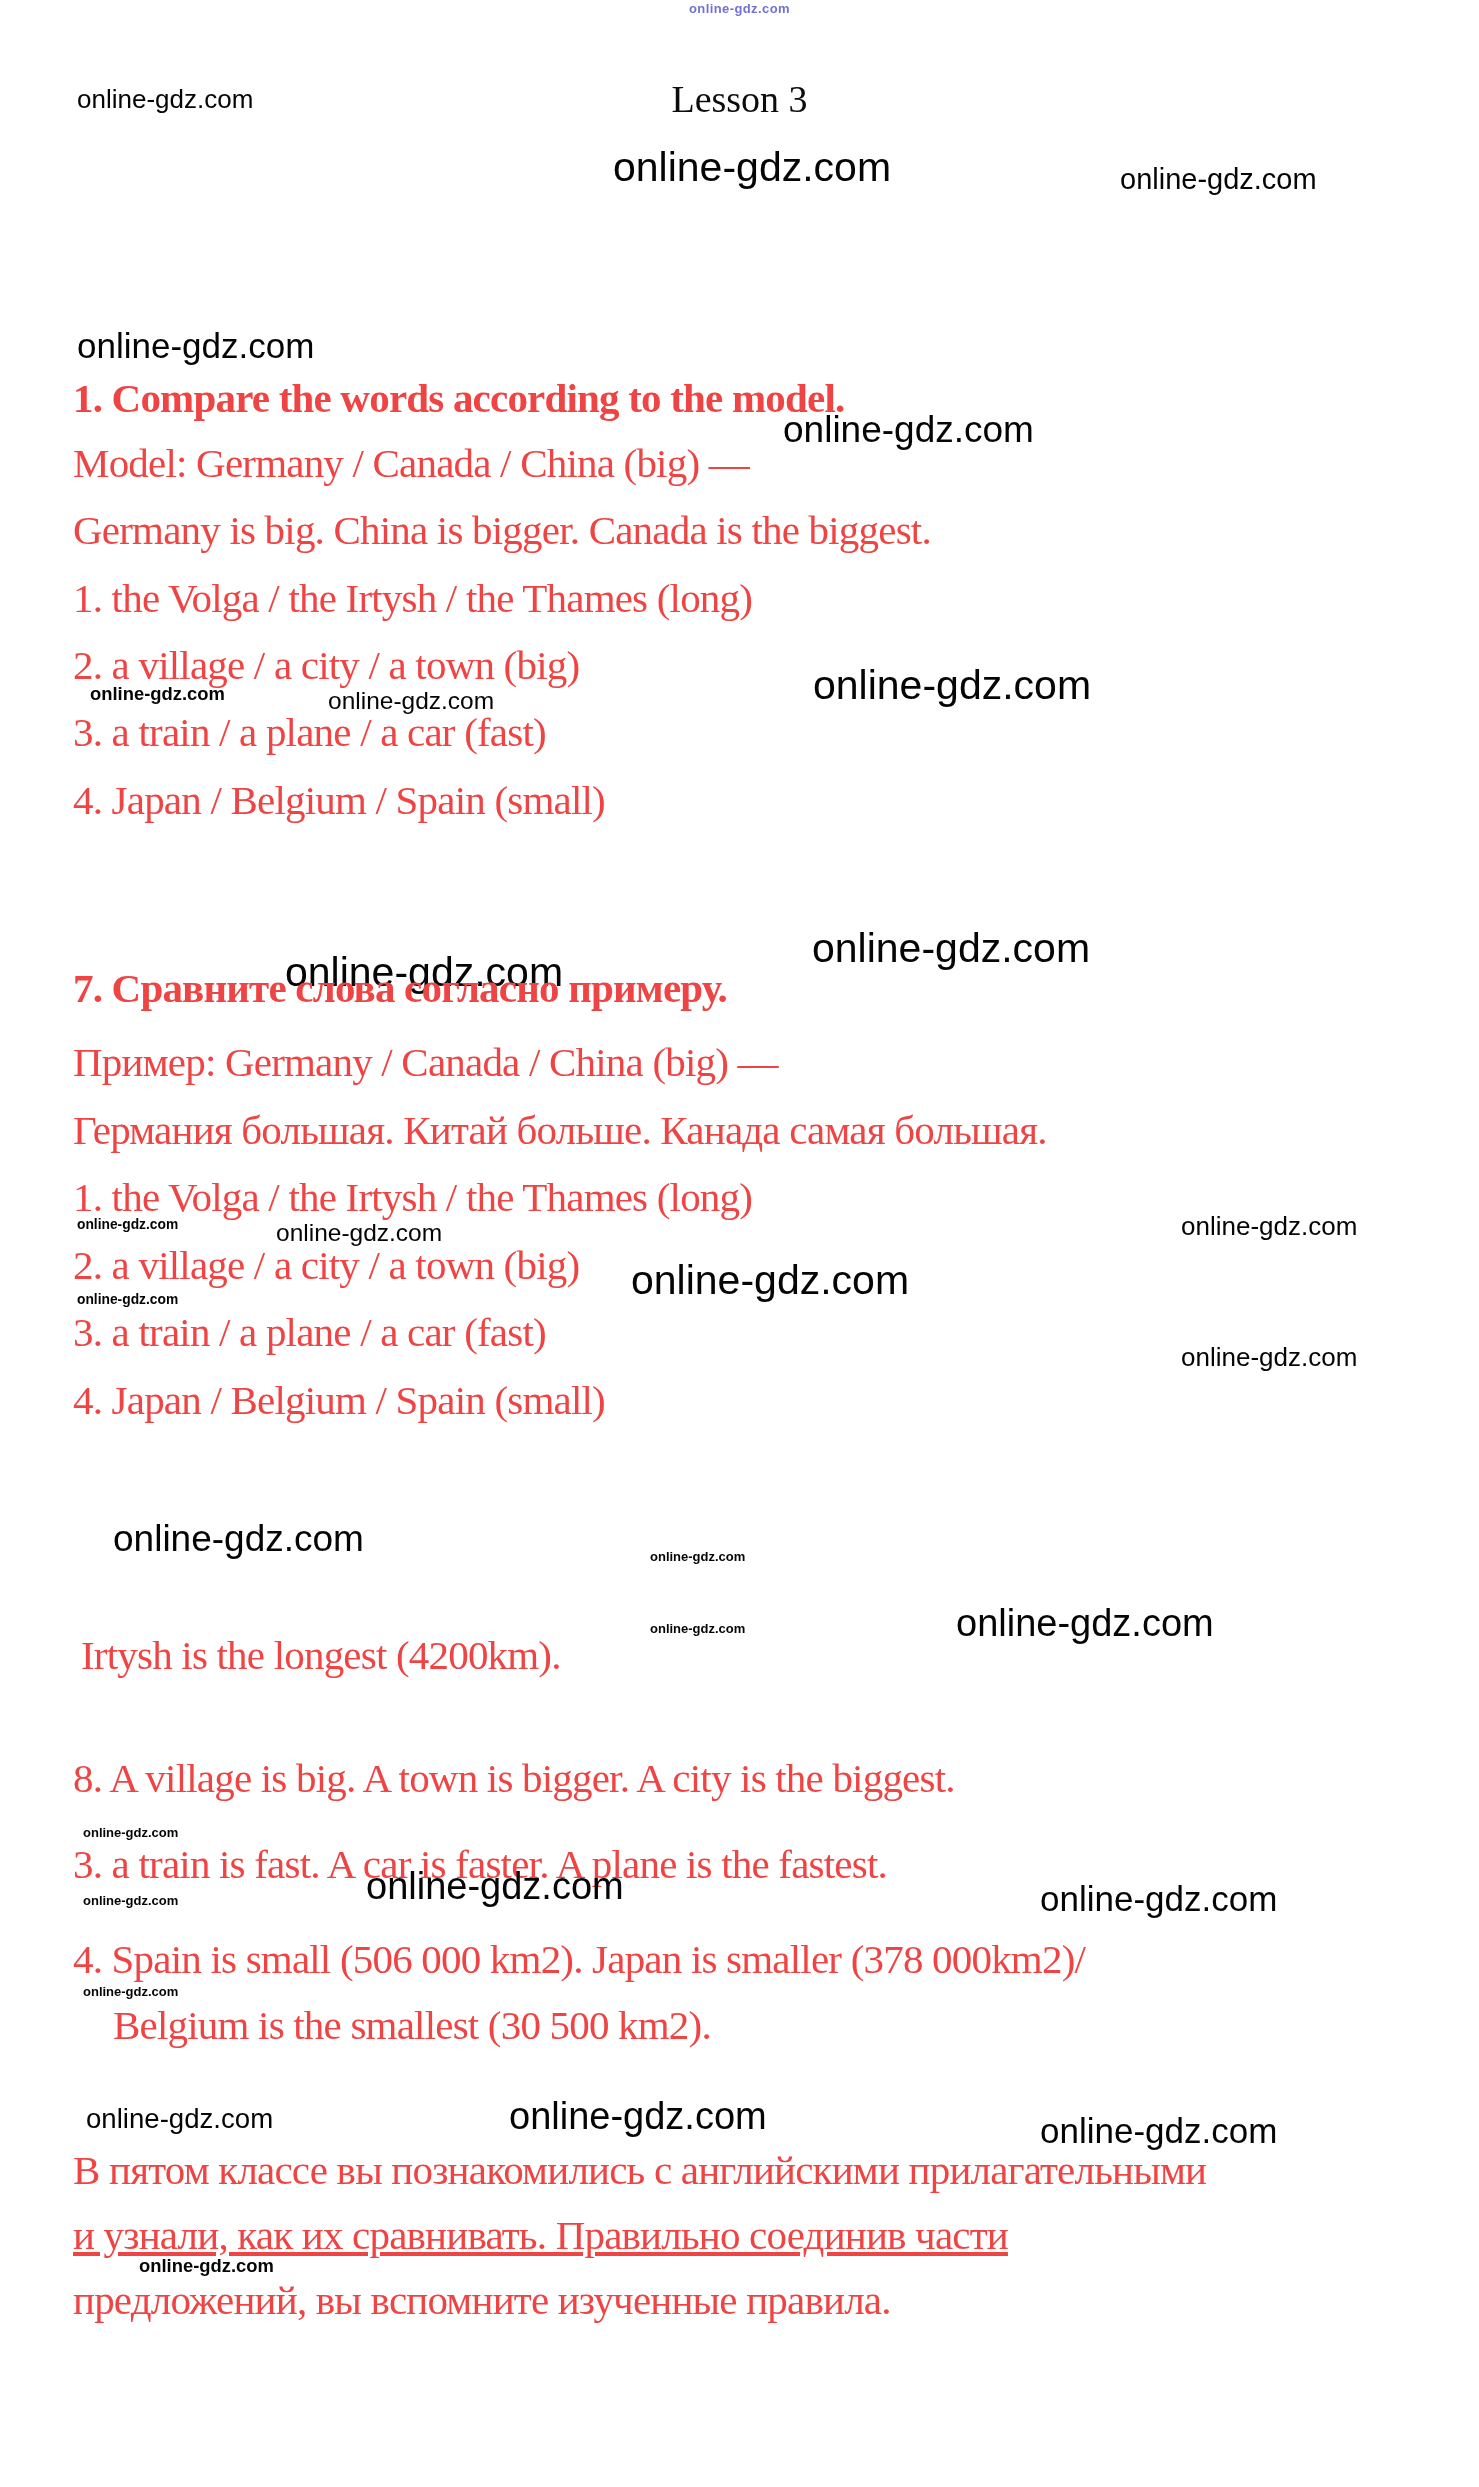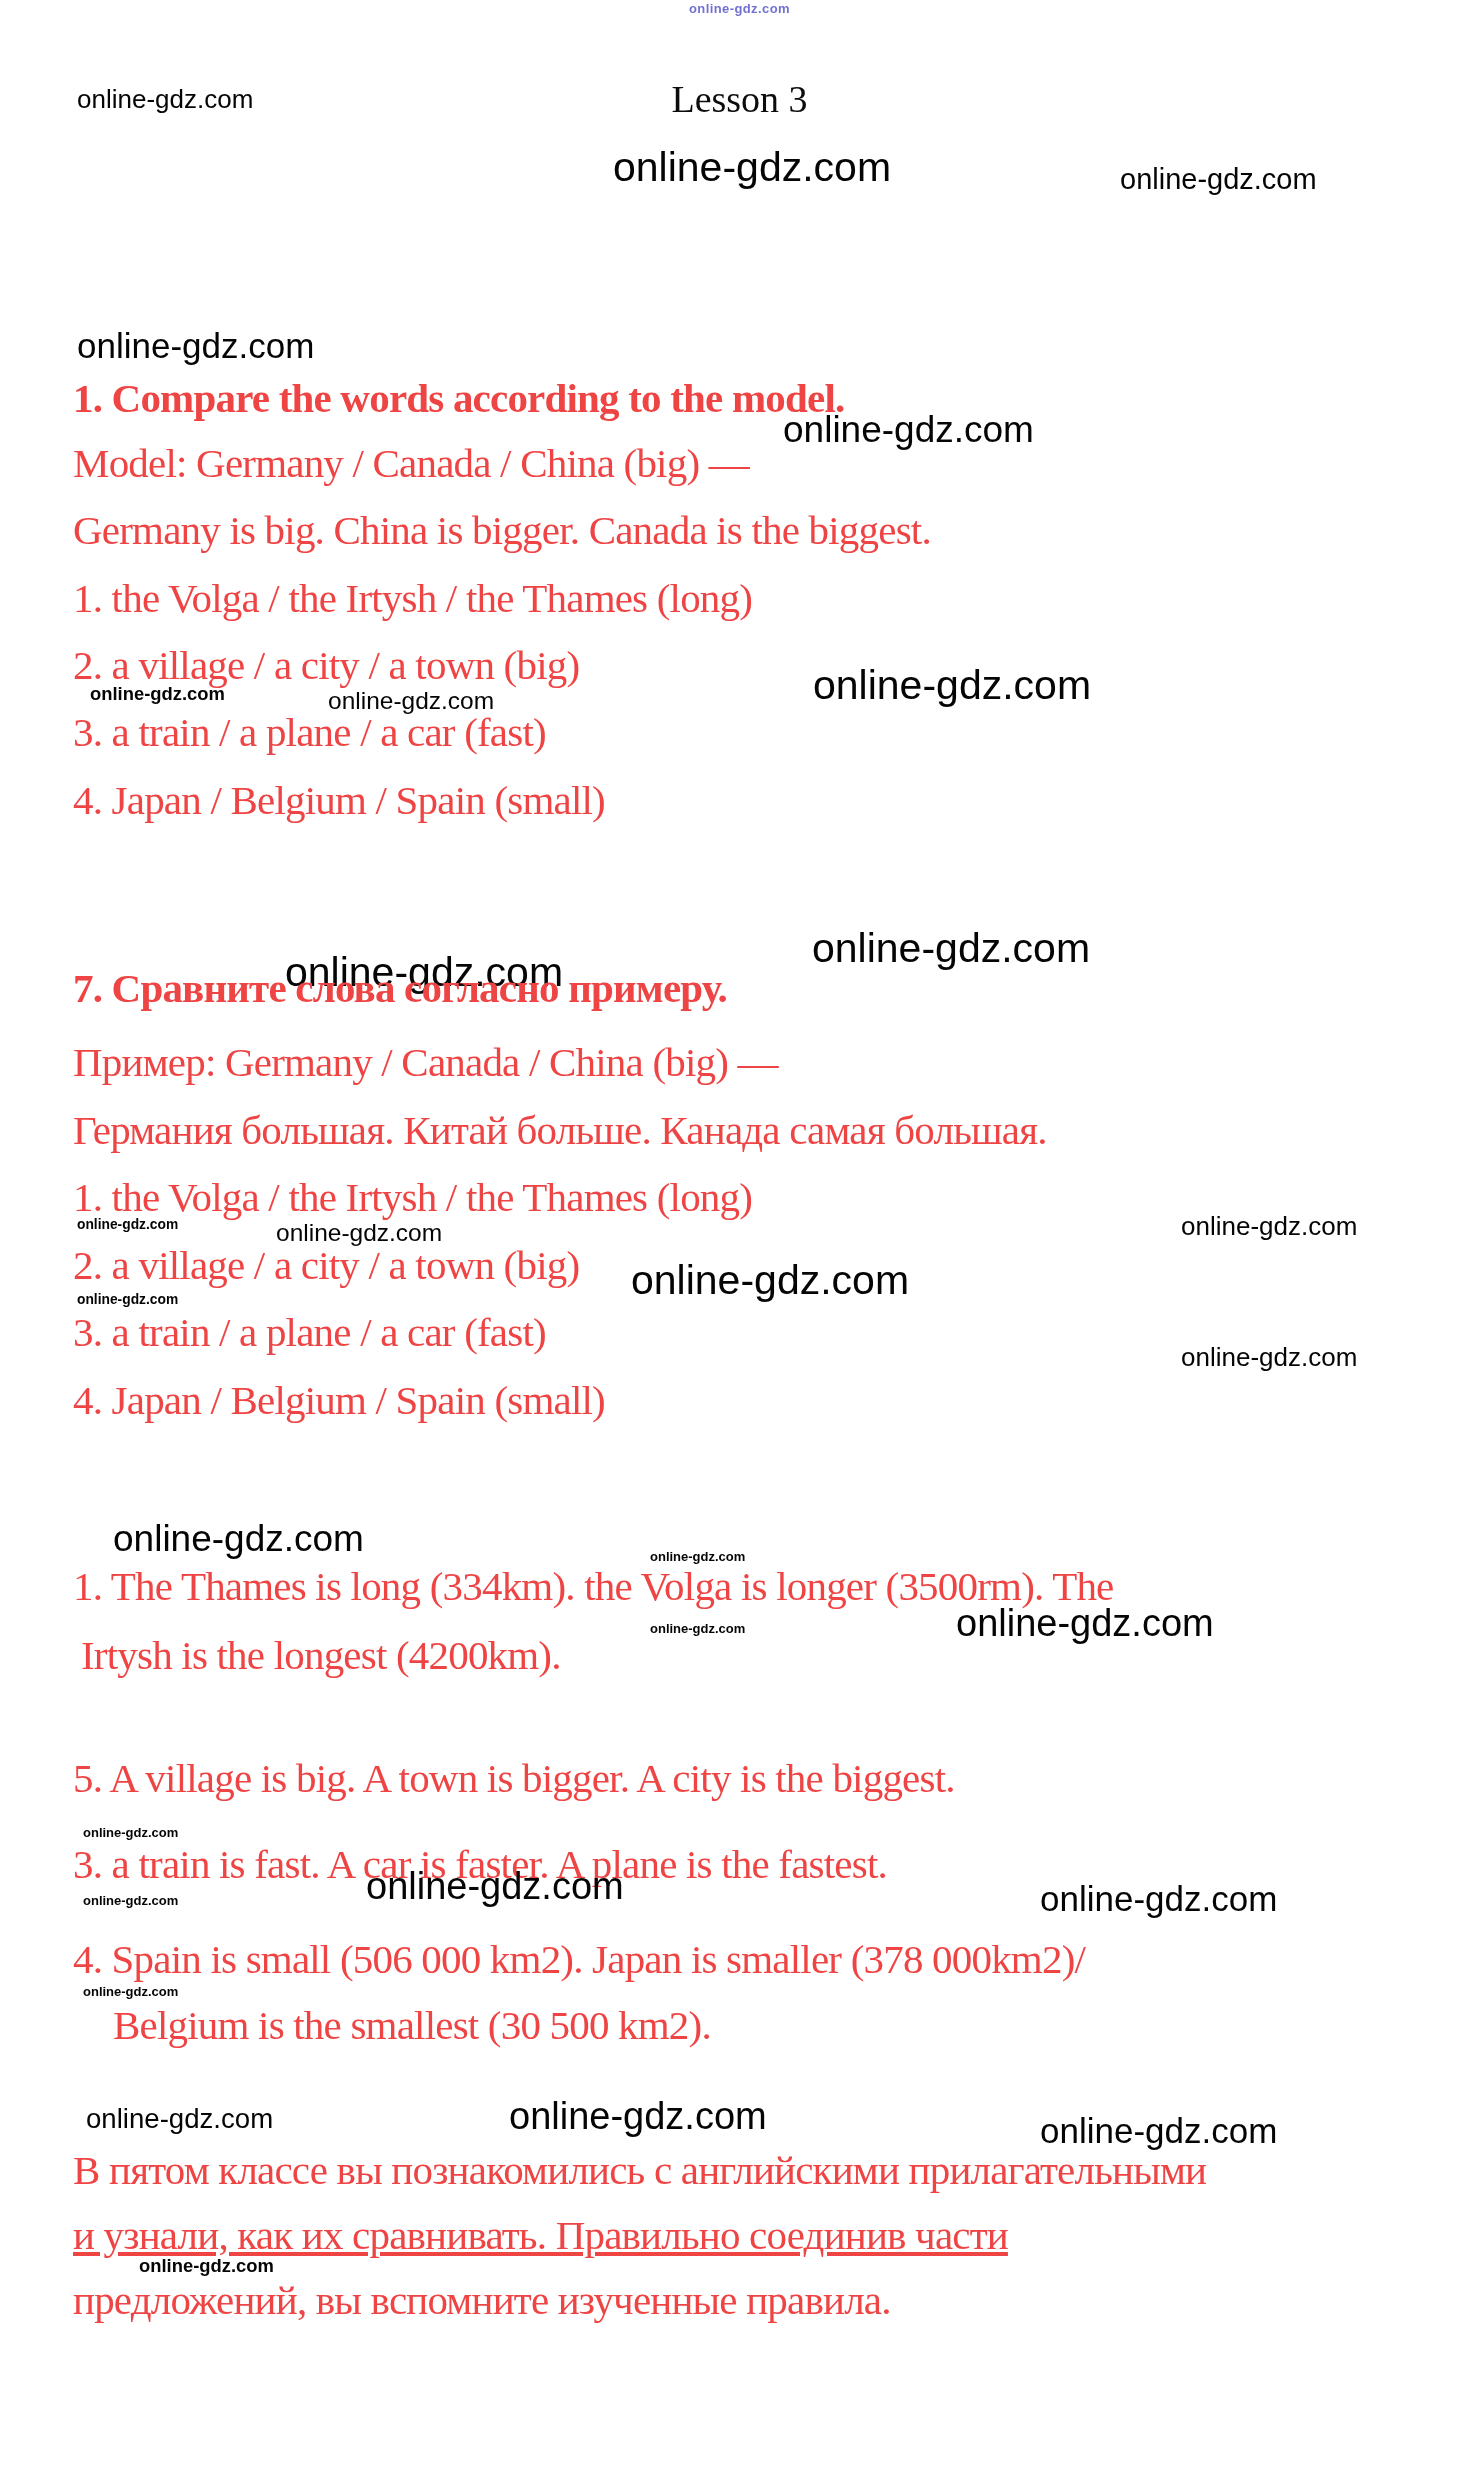--- a/index.html
+++ b/index.html
@@ -120,29 +120,28 @@
   <div class="serif" style="top:1312px; left:73px;">3. a train / a plane / a car (fast)</div>
 
   <div class="wm" style="top:1344px; left:1181px; font-size:26px;">online-gdz.com</div>
 
   <div class="serif" style="top:1380px; left:73px;">4. Japan / Belgium / Spain (small)</div>
 
   <div class="wm" style="top:1520px; left:113px; font-size:37px;">online-gdz.com</div>
 
   <div class="wm sm" style="top:1550px; left:650px; font-size:13px;">online-gdz.com</div>
 
-  <div class="serif" style="top:1566px; left:73px;">1. The Thames is long (334km). the Volga is longer (3500rm). The</div>
 
   <div class="wm sm" style="top:1622px; left:650px; font-size:13px;">online-gdz.com</div>
 
   <div class="wm" style="top:1604px; left:956px; font-size:38px;">online-gdz.com</div>
 
   <div class="serif" style="top:1635px; left:73px;margin-left:8px;">Irtysh is the longest (4200km).</div>
 
-  <div class="serif" style="top:1758px; left:73px;">5. A village is big. A town is bigger. A city is the biggest.</div>
+  <div class="serif" style="top:1758px; left:73px;">8. A village is big. A town is bigger. A city is the biggest.</div>
 
   <div class="wm sm" style="top:1826px; left:83px; font-size:13px;">online-gdz.com</div>
 
   <div class="serif" style="top:1844px; left:73px;">3. a train is fast. A car is faster. A plane is the fastest.</div>
 
   <div class="wm sm" style="top:1894px; left:83px; font-size:13px;">online-gdz.com</div>
 
   <div class="wm" style="top:1867px; left:366px; font-size:38px;">online-gdz.com</div>
 
   <div class="wm" style="top:1881px; left:1040px; font-size:35px;">online-gdz.com</div>

